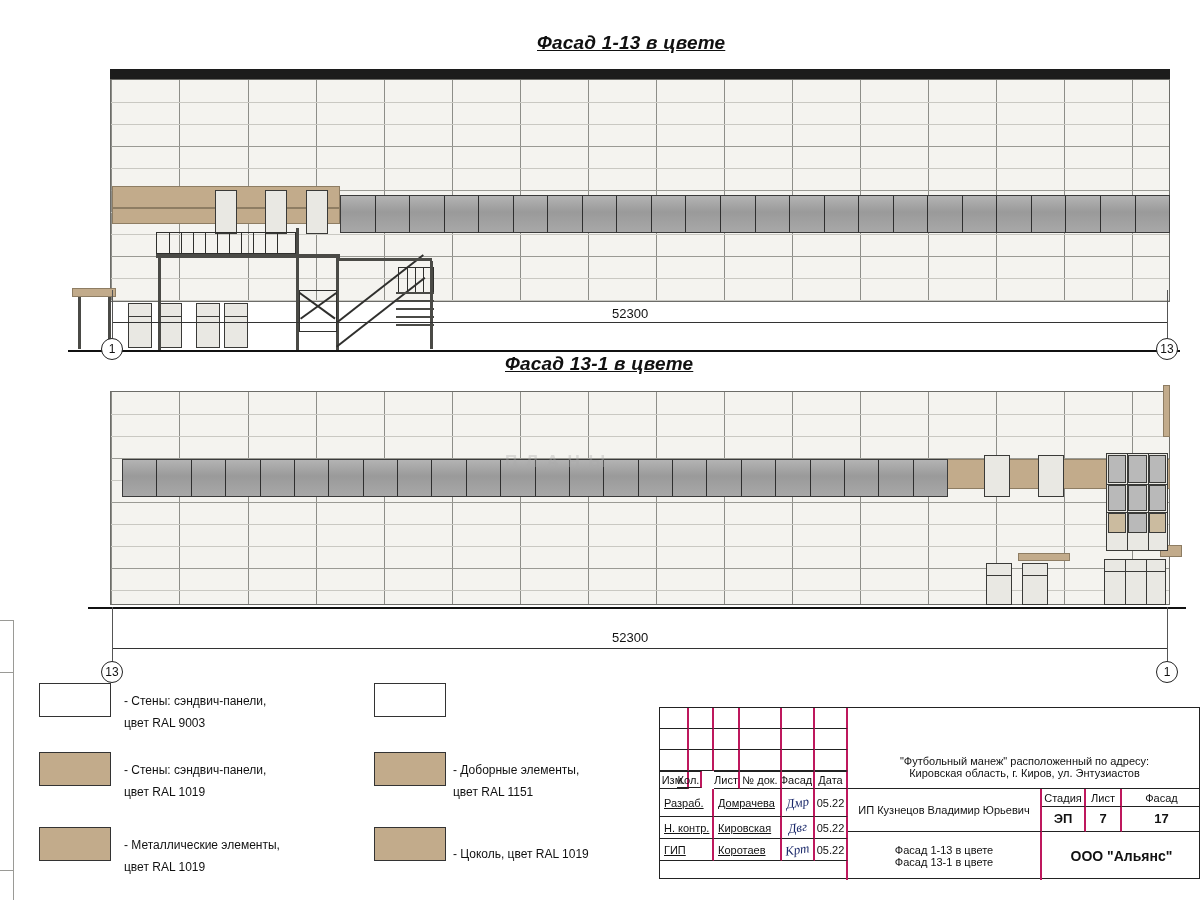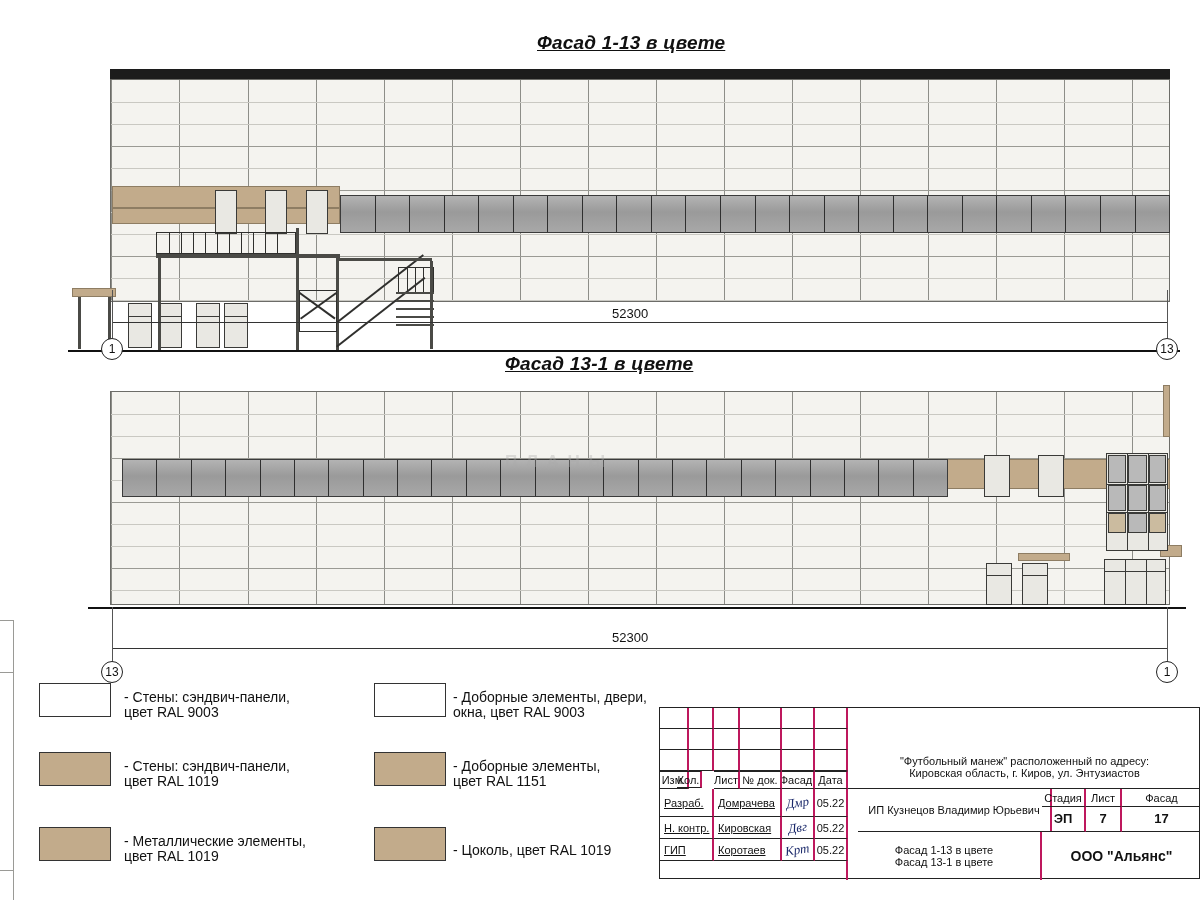--- a/index.html
+++ b/index.html
@@ -172,22 +172,22 @@
 
   
   .legend-swatch {
     position: absolute;
     width: 72px; height: 34px;
     border: 1.2px solid #333;
     box-sizing: border-box;
   }
   .legend-text {
     position: absolute;
-    font-size: 14px;
-    line-height: 15px;
+    font-size: 12px;
+    line-height: 22px;
     color: #111;
     white-space: pre-line;
   }
 
   
   .stamp {
     position: absolute;
     left: 659px;
     top: 707px;
     width: 541px;
@@ -489,22 +489,20 @@
   <div class="axis-stem" style="left:112px;top:607px;height:55px;"></div>
   <div class="axis-stem" style="left:1167px;top:607px;height:55px;"></div>
   <div class="axis-circle" style="left:101px;top:661px;">13</div>
   <div class="axis-circle" style="left:1156px;top:661px;">1</div>
 
   <div class="legend-swatch" style="left:39px;top:683px;background:#ffffff;"></div>
   <div class="legend-text" style="left:124px;top:690px;">- Стены: сэндвич-панели,
 цвет RAL 9003</div>
 
   <div class="legend-swatch" style="left:374px;top:683px;background:#ffffff;"></div>
-  <div class="legend-text" style="left:453px;top:690px;">- Доборные элементы, двери,
-окна, цвет RAL 9003</div>
 
   <div class="legend-swatch" style="left:39px;top:752px;background:#c2ab8b;"></div>
   <div class="legend-text" style="left:124px;top:759px;">- Стены: сэндвич-панели,
 цвет RAL 1019</div>
 
   <div class="legend-swatch" style="left:374px;top:752px;background:#c2ab8b;"></div>
   <div class="legend-text" style="left:453px;top:759px;">- Доборные элементы,
 цвет RAL 1151</div>
 
   <div class="legend-swatch" style="left:39px;top:827px;background:#c2ab8b;"></div>
@@ -564,21 +562,21 @@
     <div class="cell b-r b-b" style="left:155px;top:131px;width:33px;height:22px;">05.22</div>
 
     <div class="cell b-r" style="left:0;top:153px;width:188px;height:19px;"></div>
 
 
     <div class="cell b-b" style="left:188px;top:38px;width:353px;height:43px;flex-direction:column;">
       <div>"Футбольный манеж" расположенный по адресу:</div>
       <div>Кировская область, г. Киров, ул. Энтузиастов</div>
     </div>
 
-    <div class="cell b-r b-b" style="left:198px;top:81px;width:194px;height:43px;">ИП Кузнецов Владимир Юрьевич</div>
+    <div class="cell b-r b-b" style="left:188px;top:81px;width:194px;height:43px;">ИП Кузнецов Владимир Юрьевич</div>
     <div class="cell b-r b-b" style="left:382px;top:81px;width:44px;height:18px;">Стадия</div>
     <div class="cell b-r b-b" style="left:426px;top:81px;width:36px;height:18px;">Лист</div>
     <div class="cell b-b" style="left:462px;top:81px;width:79px;height:18px;">Фасад</div>
 
     <div class="cell b-r b-b bold" style="left:382px;top:99px;width:44px;height:25px;font-size:13px;">ЭП</div>
     <div class="cell b-r b-b bold" style="left:426px;top:99px;width:36px;height:25px;font-size:13px;">7</div>
     <div class="cell b-b bold" style="left:462px;top:99px;width:79px;height:25px;font-size:13px;">17</div>
 
     <div class="cell b-r" style="left:188px;top:124px;width:194px;height:48px;flex-direction:column;">
       <div>Фасад 1-13 в цвете</div>

